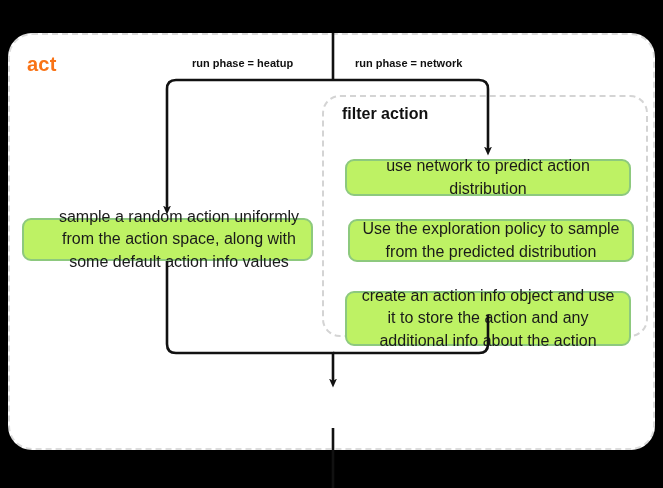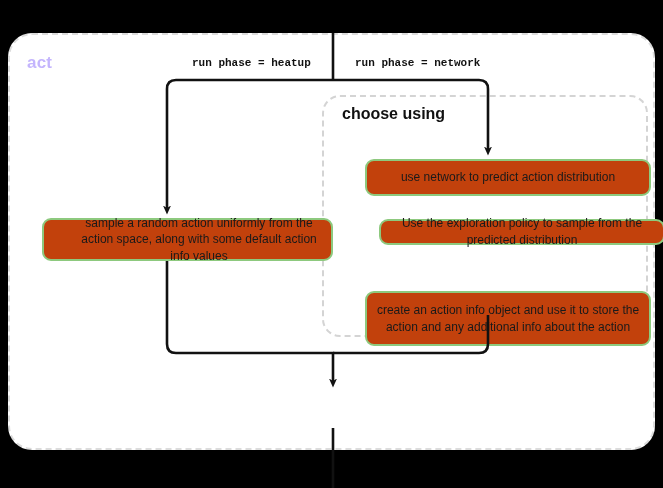--- a/index.html
+++ b/index.html
@@ -24,23 +24,23 @@
     height: 417px;
     background: #ffffff;
     border: 2px dashed #dcdcdc;
     border-radius: 24px;
     box-sizing: border-box;
   }
   #act-title {
     position: absolute;
     left: 27px;
     top: 53px;
-    font-size: 17px;
+    font-size: 20px;
     font-weight: bold;
-    color: #c4b5fd;
+    color: #f97316;
     letter-spacing: 0.2px;
   }
   
   #choose-action-group {
     position: absolute;
     left: 322px;
     top: 95px;
     width: 326px;
     height: 242px;
     border: 2px dashed #d4d4d4;
@@ -55,46 +55,44 @@
     font-size: 16px;
     font-weight: bold;
     color: #111111;
     line-height: 1.26;
     width: 130px;
   }
   
   .gbox {
     position: absolute;
     box-sizing: border-box;
-    background: #c2410c;
+    background: #bef264;
     border: 2px solid #8dc97e;
     border-radius: 9px;
     display: flex;
     align-items: center;
     justify-content: center;
     text-align: center;
     color: #1a1a1a;
-    font-size: 12px;
+    font-size: 16px;
     line-height: 1.38;
     padding: 3px 9px;
-    margin-left: 20px;
   }
   #box-sample      { left: 22px;  top: 218px; width: 291px; height: 43px; padding-left: 32px; }
   #box-use-network { left: 345px; top: 159px; width: 286px; height: 37px; }
-  #box-exploration { left: 359px; top: 219px; width: 286px; height: 26px; }
+  #box-exploration { left: 348px; top: 219px; width: 286px; height: 43px; }
   #box-create-info { left: 345px; top: 291px; width: 286px; height: 55px; }
   #box-filter      { left: 188px; top: 391px; width: 290px; height: 37px; }
   
   .edge-label {
     position: absolute;
     font-size: 11px;
     font-weight: bold;
     color: #111111;
     white-space: nowrap;
-    font-family: Liberation Mono, monospace;
   }
   #label-heatup   { left: 192px; top: 57px; }
   #label-training { left: 355px; top: 57px; }
   
   #connectors {
     position: absolute;
     left: 0;
     top: 0;
     width: 663px;
     height: 488px;
@@ -105,21 +103,21 @@
 <body>
 
 <div id="canvas">
 
   <div id="act-container"></div>
 
   <div id="act-title">act</div>
 
   <div id="choose-action-group"></div>
 
-  <div id="choose-action-title">choose using</div>
+  <div id="choose-action-title">filter action</div>
 
   <div class="edge-label" id="label-heatup">run phase = heatup</div>
   <div class="edge-label" id="label-training">run phase = network</div>
 
   <div class="gbox" id="box-sample">sample a random action uniformly from the action space, along with some default action info values</div>
   <div class="gbox" id="box-use-network">use network to predict action distribution</div>
   <div class="gbox" id="box-exploration">Use the exploration policy to sample from the predicted distribution</div>
   <div class="gbox" id="box-create-info">create an action info object and use it to store the action and any additional info about the action</div>
 
   <svg id="connectors" viewBox="0 0 663 488">

